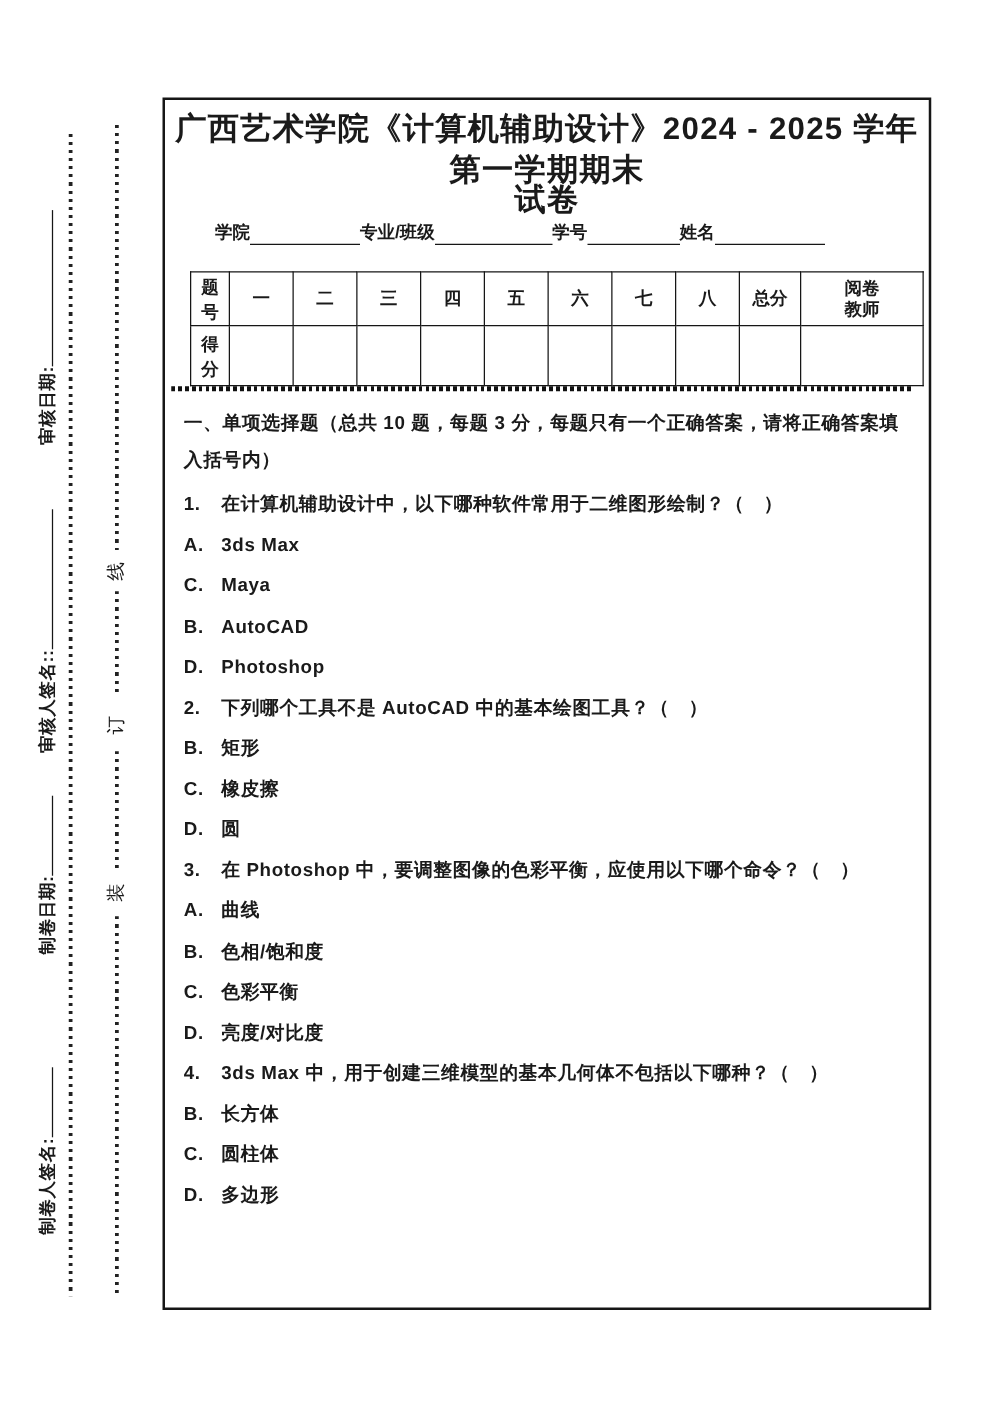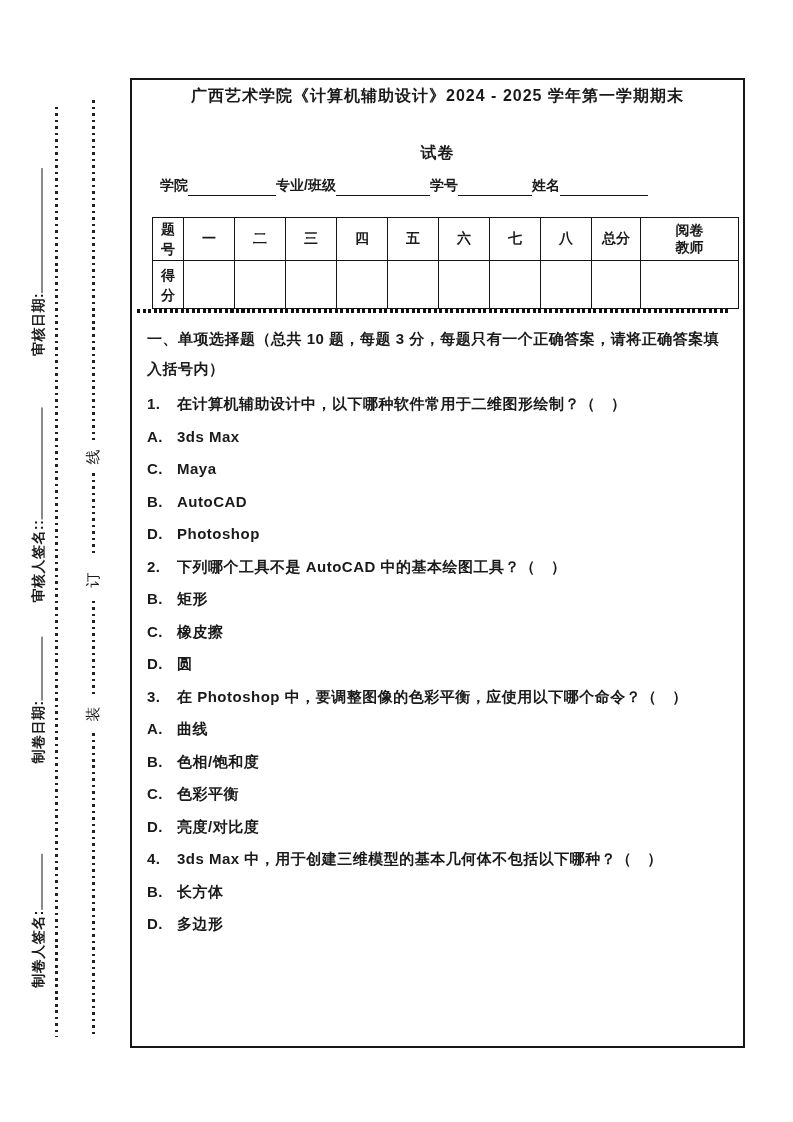--- a/index.html
+++ b/index.html
@@ -2,25 +2,25 @@
 <html><head>
 <meta charset="utf-8">
 <style>
   html,body{margin:0;padding:0;background:#fff;}
   .page{position:relative;width:793px;height:1122px;background:#fff;overflow:hidden;
         font-family:"Liberation Sans",sans-serif;color:#1a1a1a;}
 
   
   .main-box{position:absolute;left:130px;top:78px;width:615px;height:970px;
             border:2px solid #161616;box-sizing:border-box;}
-  .title-line{position:absolute;left:0;right:0;text-align:center;font-size:16px;
+  .title-line{position:absolute;left:0;right:0;text-align:center;font-size:25px;
               font-weight:700;letter-spacing:1px;}
   .title-1{top:6px;}
   .title-2{top:63px;}
-  .fields-row{position:absolute;left:28px;top:94px;height:22px;display:flex;
+  .fields-row{position:absolute;left:40px;top:94px;height:22px;display:flex;
               align-items:flex-end;font-size:14px;font-weight:600;}
   .field-label{white-space:nowrap;padding-bottom:1px;}
   .field-blank{display:inline-block;height:17px;border-bottom:1.5px solid #161616;}
 
   
   .score-table{position:absolute;left:20px;top:137px;border-collapse:collapse;
                table-layout:fixed;font-size:14px;font-weight:600;}
   .score-table td{border:1.5px solid #161616;text-align:center;vertical-align:middle;
                   padding:0;}
   .score-table .hrow td{height:42px;}
@@ -143,18 +143,19 @@
       <div class="line"><span class="no">D.</span><span>圆</span></div>
 
       <div class="line"><span class="no">3.</span><span>在 Photoshop 中，要调整图像的色彩平衡，应使用以下哪个命令？（　）</span></div>
       <div class="line"><span class="no">A.</span><span>曲线</span></div>
       <div class="line"><span class="no">B.</span><span>色相/饱和度</span></div>
       <div class="line"><span class="no">C.</span><span>色彩平衡</span></div>
       <div class="line"><span class="no">D.</span><span>亮度/对比度</span></div>
 
       <div class="line"><span class="no">4.</span><span>3ds Max 中，用于创建三维模型的基本几何体不包括以下哪种？（　）</span></div>
       <div class="line"><span class="no">B.</span><span>长方体</span></div>
+      <div class="line"><span class="no">C.</span><span>圆柱体</span></div>
       <div class="line"><span class="no">D.</span><span>多边形</span></div>
     </div>
   </div>
 
 
 </div>
 
 </body></html>

